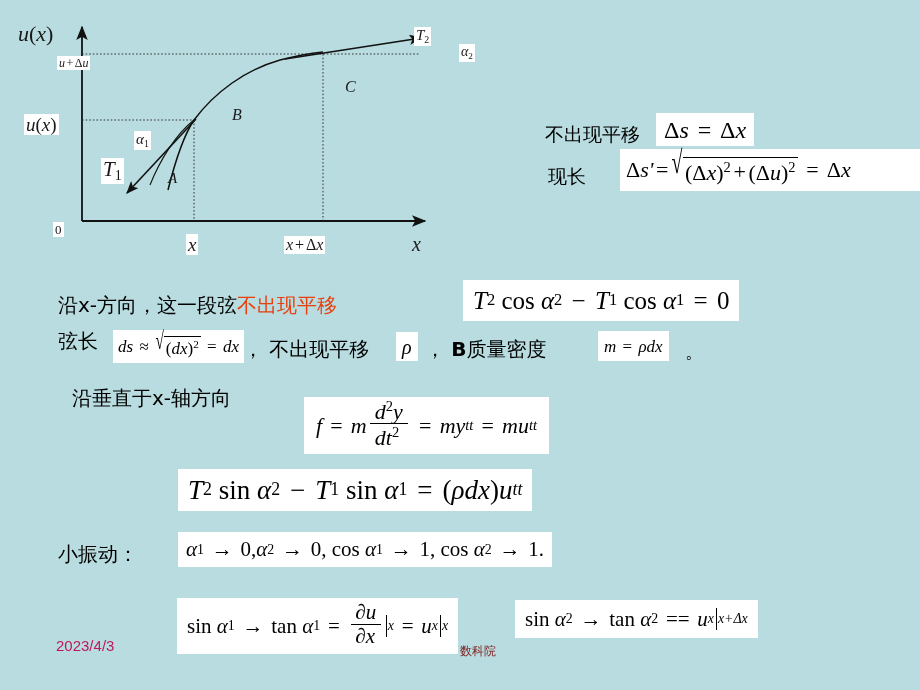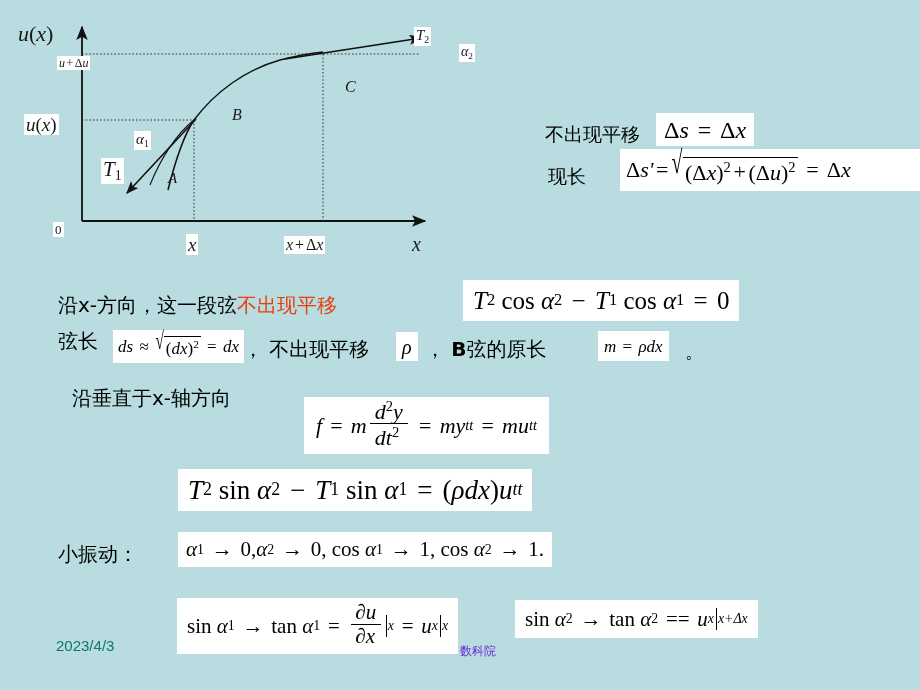--- a/index.html
+++ b/index.html
@@ -96,26 +96,26 @@
   }
   .gplain {
     font-family: "Liberation Serif", serif;
     font-style: italic;
     color: #1a1a1a;
     white-space: nowrap;
     background: transparent;
   }
   .footer-date {
     font-family: "Liberation Sans", sans-serif;
-    color: #0f766e;
+    color: #be185d;
     font-size: 15px;
   }
   .footer-mark {
     font-family: "DejaVu Sans", sans-serif;
-    color: #6d28d9;
+    color: #7f1d1d;
     font-size: 12px;
   }
   svg { display: block; }
 </style>
 </head>
 <body>
 
 <div id="slide">
 
   <div class="abs" style="left:0px; top:0px; width:470px; height:265px;">
@@ -274,21 +274,21 @@
 
   <div class="abs cjk" style="left:243px; top:336px; font-size:20px;">
     <span>，</span><span>&nbsp;</span><span>不出现平移</span>
   </div>
 
   <div class="abs mathbox" style="left:396px; top:332px; height:29px; padding:0 6px; font-size:20px;">
     <span class="mi">ρ</span>
   </div>
 
   <div class="abs cjk" style="left:425px; top:336px; font-size:20px;">
-    <span>，</span><span>&nbsp;</span><span class="bold">B</span><span>弦的原长</span>
+    <span>，</span><span>&nbsp;</span><span class="bold">B</span><span>质量密度</span>
   </div>
 
   <div class="abs mathbox" style="left:598px; top:331px; height:30px; padding:0 6px; font-size:17px;">
     <span class="mi">m</span>
       <span class="op">&nbsp;=&nbsp;</span>
       <span class="mi">ρdx</span>
   </div>
 
   <div class="abs cjk" style="left:685px; top:340px; font-size:18px;">
     <span>。</span>

